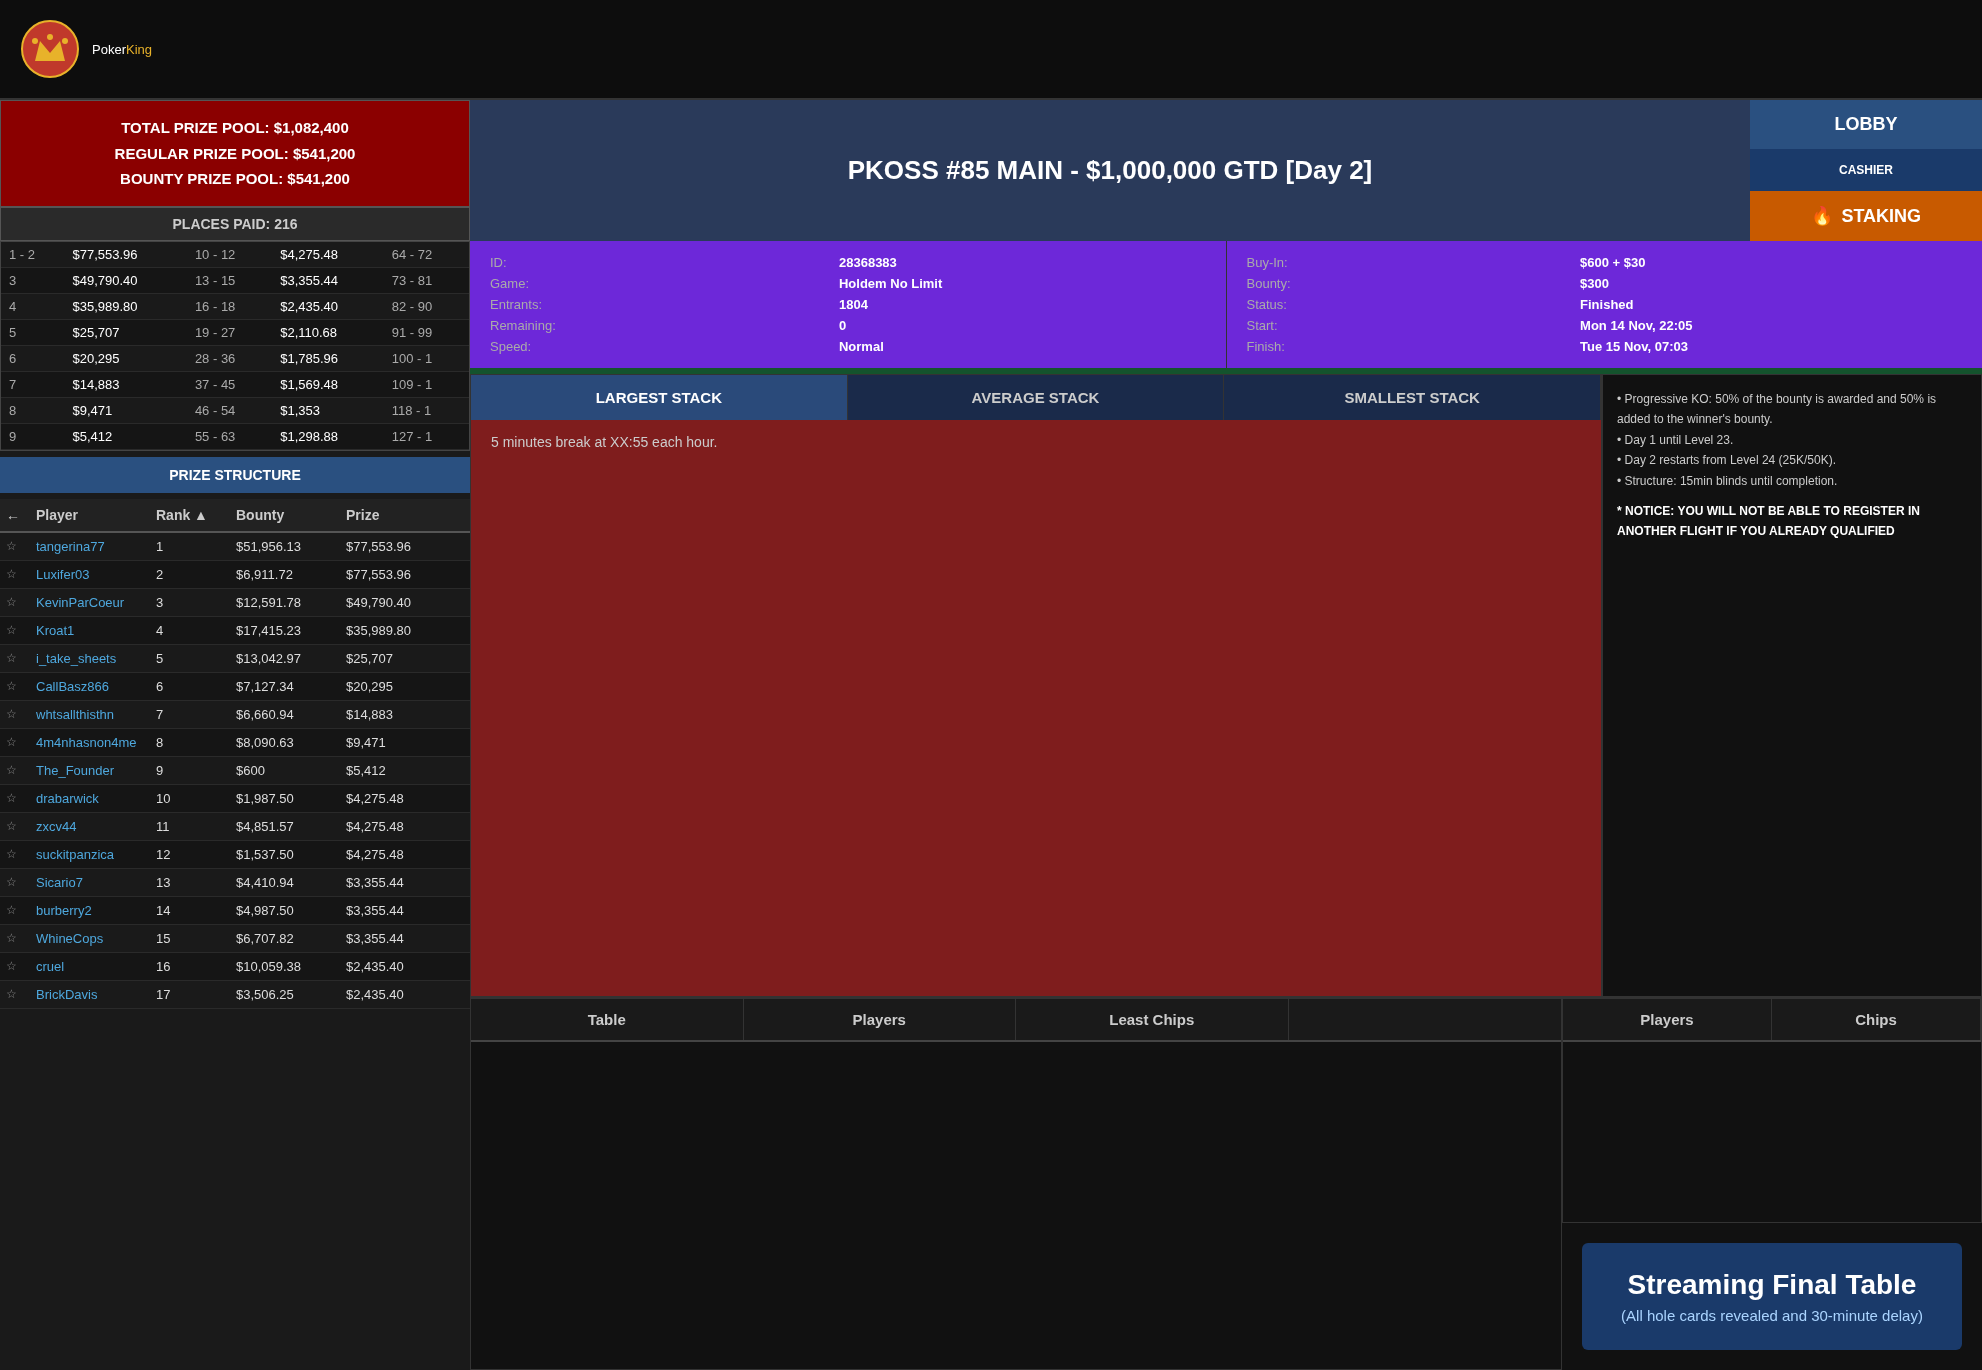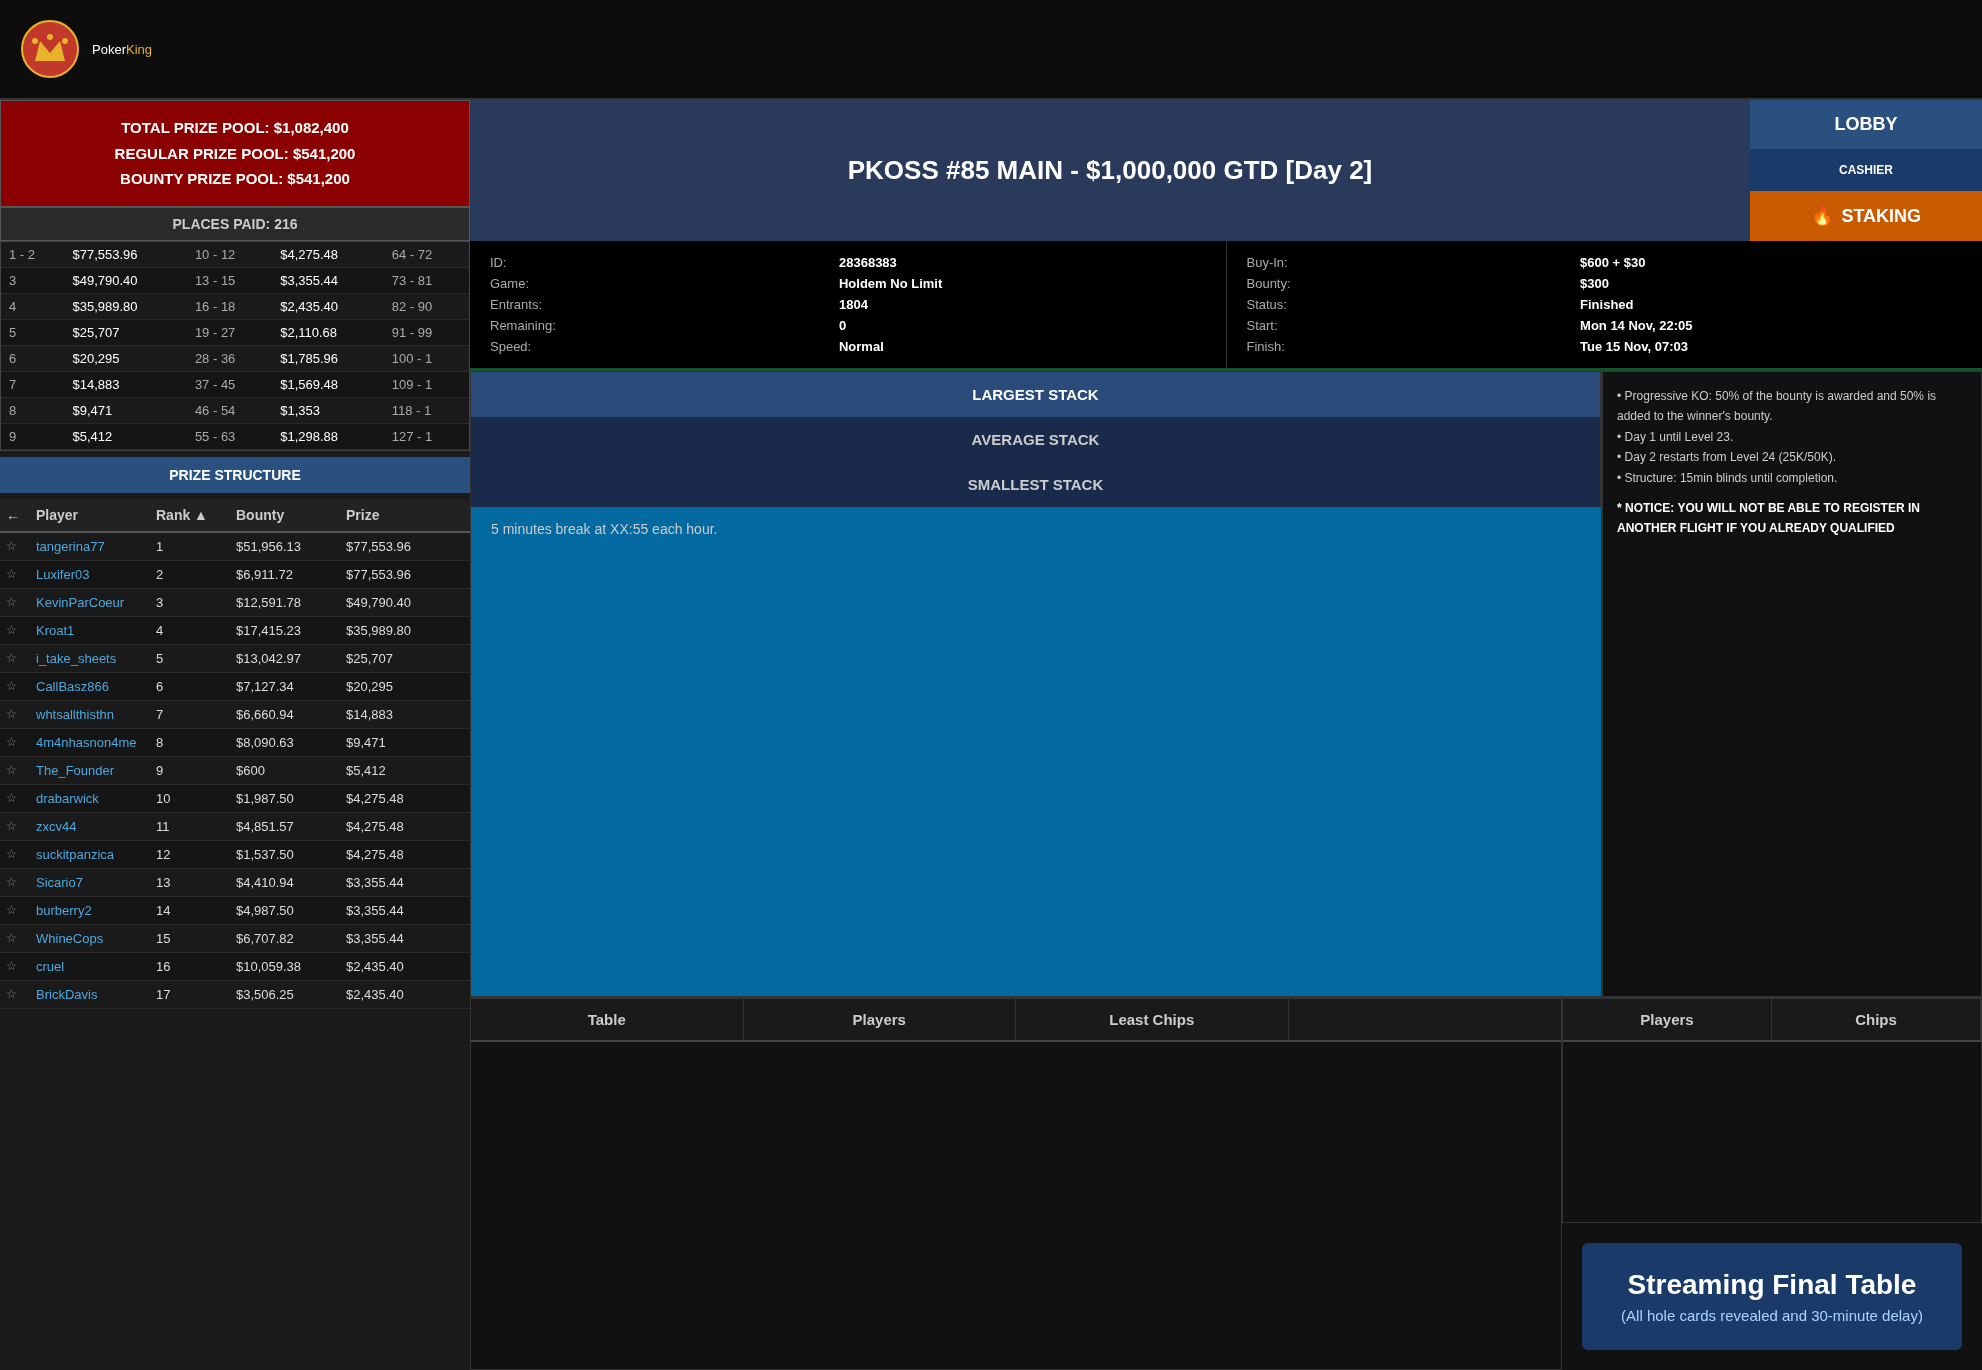--- a/index.html
+++ b/index.html
@@ -199,22 +199,22 @@
       text-align: center;
       display: flex;
       align-items: center;
       justify-content: center;
       gap: 8px;
     }
 
     
     .tournament-info-row {
       display: flex;
-      background: #000000;
-      border-bottom: 3px solid #14532d;
+      background: #6d28d9;
+      border-bottom: 6px solid #14532d;
       align-items: center;
     }
     .info-left, .info-right {
       flex: 1;
       padding: 14px 20px;
     }
     .info-right {
       border-left: 1px solid #333;
     }
     .info-grid {
@@ -235,41 +235,40 @@
     .stacks-panel {
       flex: 1;
       background: #111;
       border: 1px solid #333;
       display: flex;
       flex-direction: column;
     }
     .stacks-tabs {
       display: flex;
       background: #1a2a4a;
-      flex-direction: column;
     }
     .stack-tab {
       flex: 1;
       padding: 14px;
       text-align: center;
       font-size: 15px;
       font-weight: bold;
       color: #ccc;
       cursor: pointer;
       border-right: 1px solid #333;
     }
     .stack-tab.active {
       background: #2a4a7a;
       color: #fff;
     }
     .break-notice {
       padding: 14px 20px;
       font-size: 14px;
       color: #ccc;
-      background: #0369a1;
+      background: #7f1d1d;
       flex: 1;
     }
 
     
     .notes-panel {
       width: 380px;
       background: #111;
       border: 1px solid #333;
       padding: 14px;
       font-size: 12px;

